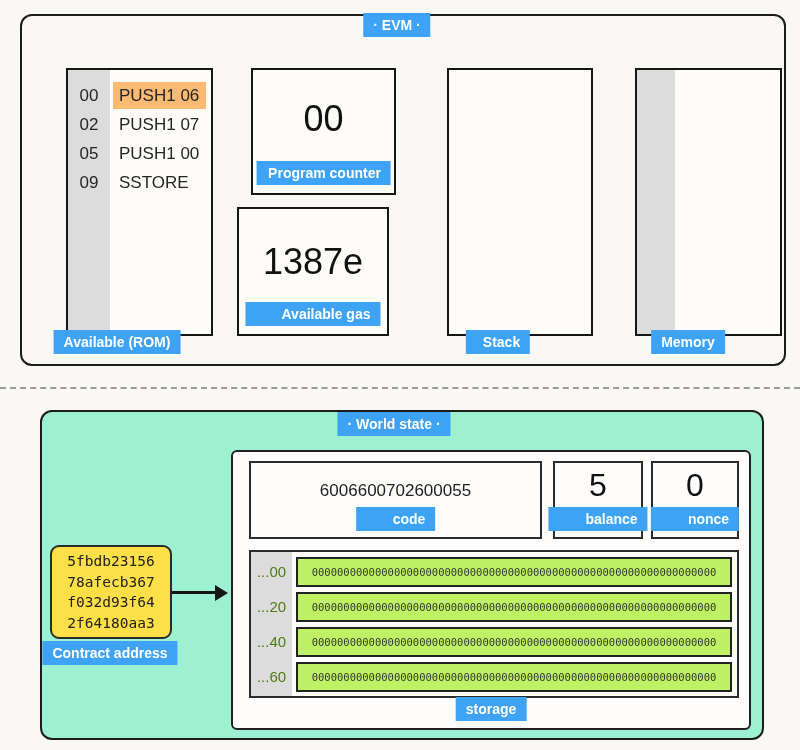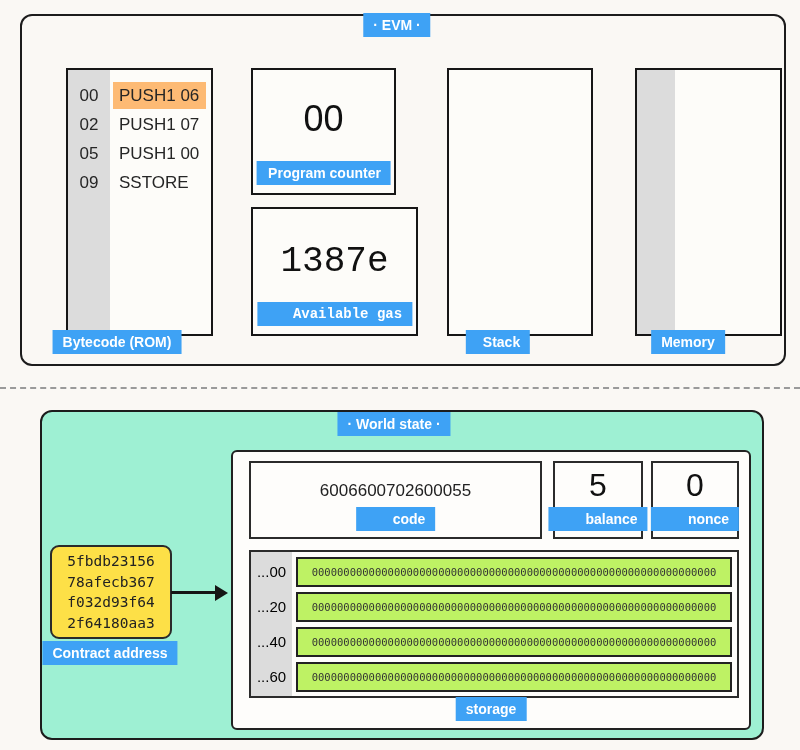--- a/index.html
+++ b/index.html
@@ -56,21 +56,21 @@
   }
   .bc-instr {
     flex: 1; margin-left: 3px; margin-right: 5px;
     height: 27px; display: flex; align-items: center;
     padding-left: 6px; font-size: 17px; color: #262626;
   }
   .bc-row.active .bc-instr { background: #fdba74; }
 
   
   .pc-panel  { left: 229px; top: 52px;  width: 145px; height: 127px; }
-  .gas-panel { left: 229px; top: 191px; width: 167px; height: 129px; font-family: Liberation Mono, monospace; }
+  .gas-panel { left: 215px; top: 191px; width: 152px; height: 129px; }
   .big-value {
     position: absolute; left: 0; right: 0; text-align: center;
     font-size: 36px; color: #111;
   }
   .pc-panel .big-value  { top: 28px; }
   .gas-panel .big-value { top: 32px; }
 
   
   .stack-panel  { left: 425px; top: 52px; width: 146px; height: 268px; }
   .memory-panel { left: 613px; top: 52px; width: 147px; height: 268px; }
@@ -144,21 +144,21 @@
     border: 2.5px solid #2b2b2b;
     background: #fefdfb;
     box-sizing: border-box;
     overflow: hidden;
   }
   .storage-box .gray-strip { width: 41px; }
   .storage-rows { position: relative; padding-top: 2px; }
   .st-row { display: flex; align-items: center; height: 35px; }
   .st-offset {
     width: 41px; flex: 0 0 41px; text-align: center;
-    font-size: 15px; color: #000000;
+    font-size: 15px; color: #4d7c0f;
   }
   .st-value {
     flex: 1; margin-left: 4px; margin-right: 5px;
     height: 30px; box-sizing: border-box;
     border: 2.5px solid #222;
     background: #bef264;
     display: flex; align-items: center; justify-content: center;
     font-family: "DejaVu Sans Mono", monospace;
     font-size: 10.5px; color: #333;
     white-space: nowrap; overflow: hidden;
@@ -213,21 +213,21 @@
     </div>
 
     <div class="panel stack-panel"></div>
 
     <div class="panel memory-panel">
       <div class="gray-strip"></div>
     </div>
   </div>
 
   <div class="badge center-x lbl-evm">·  EVM  ·</div>
-  <div class="badge center-x lbl-bytecode">Bytecode (ROM)</div>
+  <div class="badge center-x lbl-bytecode">Available (ROM)</div>
   <div class="badge center-x lbl-stack">Stack</div>
   <div class="badge center-x lbl-memory">Memory</div>
 
   <div class="separator"></div>
 
   <div class="world-container"></div>
   <div class="badge center-x lbl-world">·  World state  ·</div>
 
   <div class="address-box">
     <span>5fbdb23156</span>

